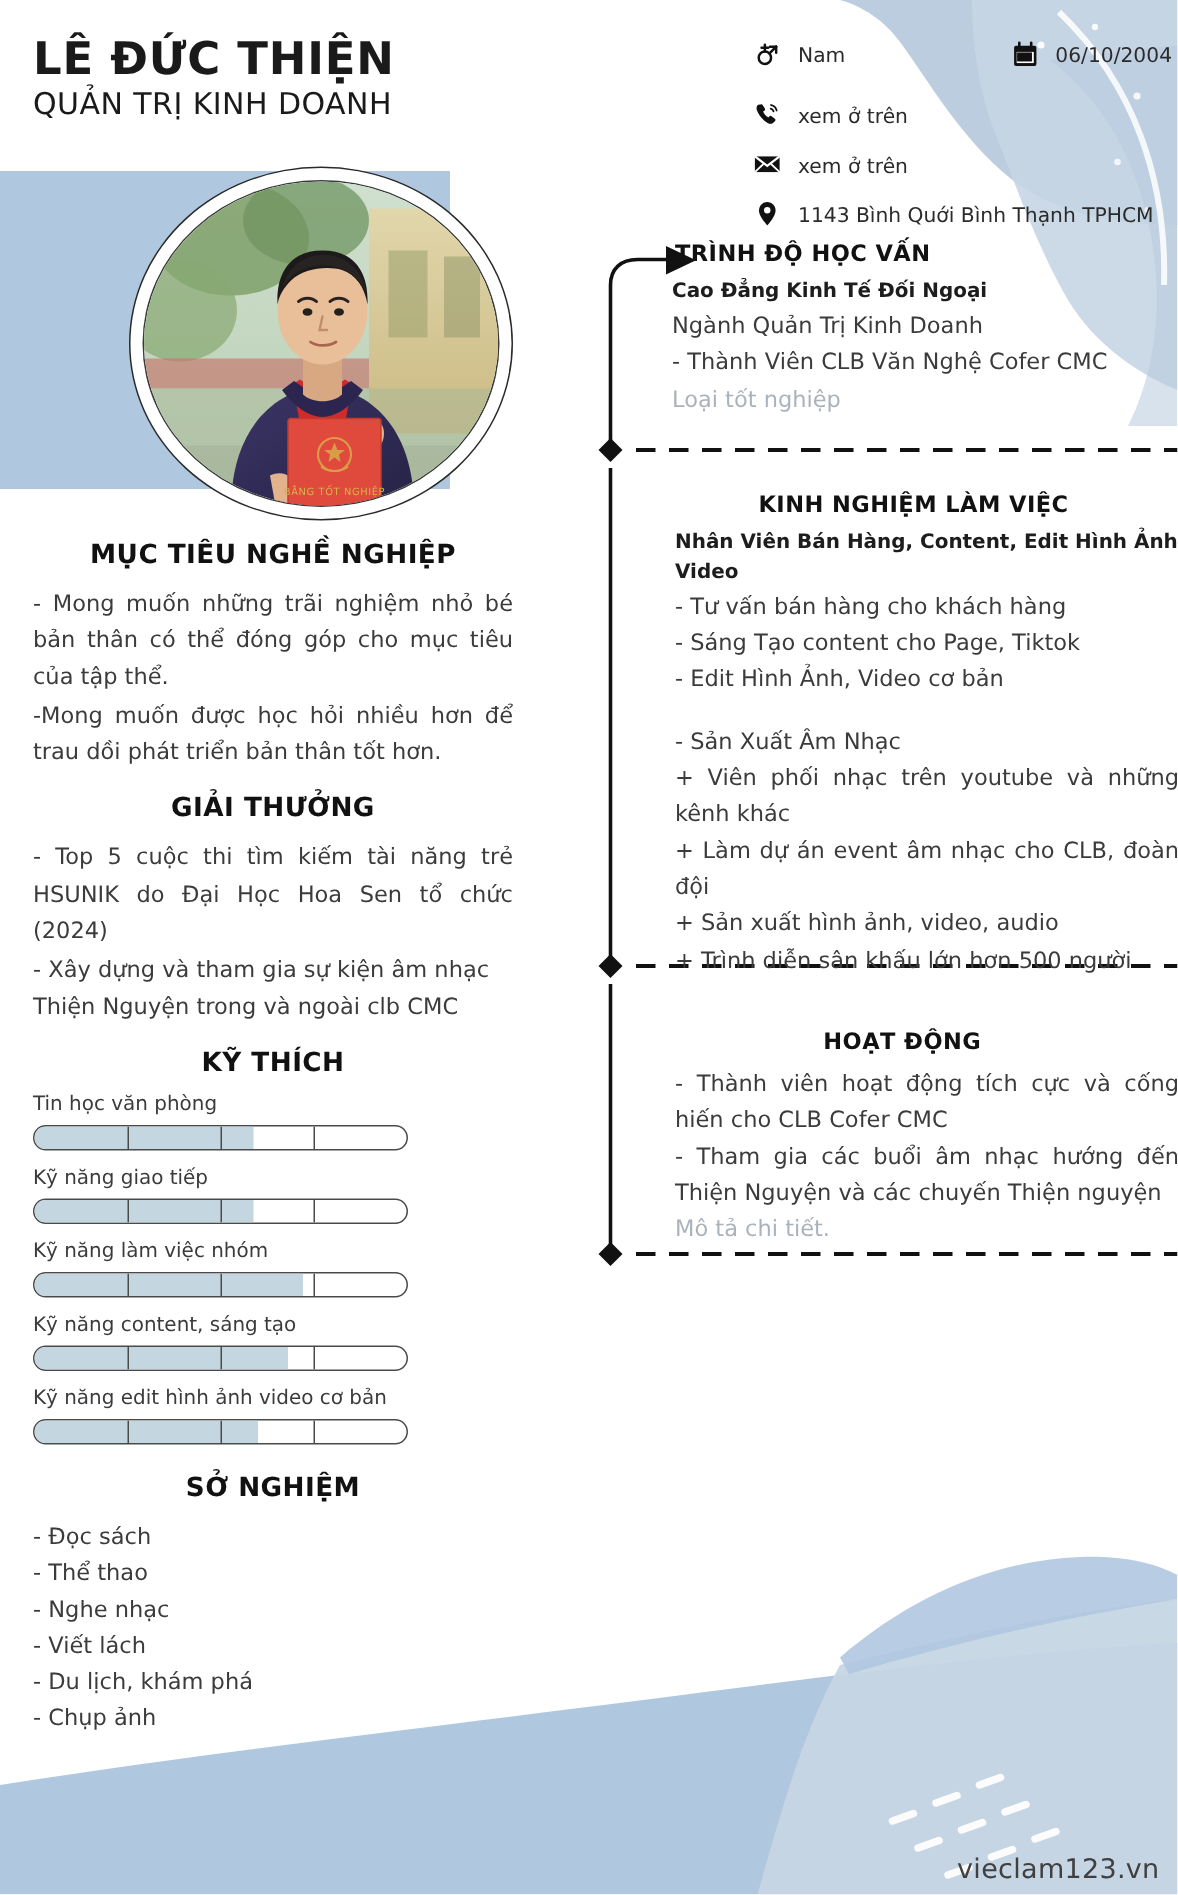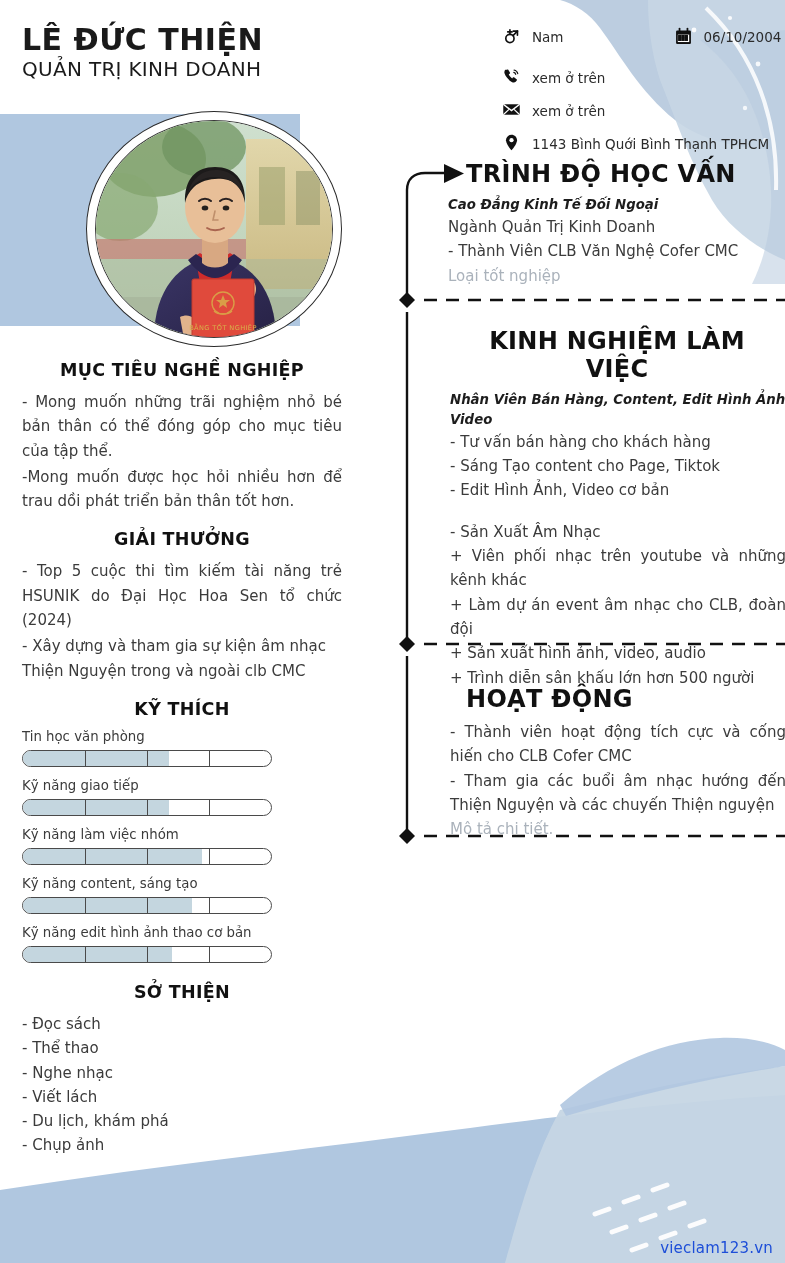--- a/index.html
+++ b/index.html
@@ -56,52 +56,52 @@
 
   
   .col-left { position: absolute; left: 22px; top: 360px; width: 320px; z-index: 5; }
   .col-right { position: absolute; left: 398px; top: 160px; width: 388px; z-index: 5; }
 
   .sec-head-left {
     font-size: 17.5px; font-weight: bold; color: #111; text-align: center;
     letter-spacing: .3px; margin-bottom: 10px;
   }
   .sec-head-right {
-    font-size: 24px; font-weight: bold; color: #111;
-    letter-spacing: .3px; margin-bottom: 7px; margin-left: 16px;
+    font-size: 15px; font-weight: bold; color: #111;
+    letter-spacing: .3px; margin-bottom: 7px;
   }
 
   .body-text {
     font-size: 15px; line-height: 1.62; color: #3b3b3b;
     text-align: justify; text-justify: inter-word;
   }
   .body-text.left-al { text-align: left; }
-  .sub-bold { font-size: 13.3px; font-weight: bold; color: #1d1d1d; line-height: 1.5; font-style: italic; }
+  .sub-bold { font-size: 13.3px; font-weight: bold; color: #1d1d1d; line-height: 1.5; }
   .placeholder { color: #aab2bb; }
 
   .blk { margin-bottom: 2px; }
   .gap { height: 14px; }
 
   
   .skill { margin-bottom: 11px; }
   .skill-name { font-size: 13.3px; color: #3b3b3b; margin-bottom: 6px; }
   .bar {
     position: relative; width: 250px; height: 17px;
     border: 1px solid #4a4a4a; border-radius: 9px; background: #fff; overflow: hidden;
   }
   .bar-fill { position: absolute; left: 0; top: 0; height: 100%; background: #c4d6df; }
   .tick { position: absolute; top: 0; width: 1px; height: 100%; background: #4a4a4a; }
 
   
   .tl-svg { position: absolute; left: 0; top: 0; }
 
   
   .watermark {
-    position: absolute; right: 12px; bottom: 6px; font-size: 15px;
-    color: #1d4ed8; z-index: 9; letter-spacing: .2px;
+    position: absolute; right: 12px; bottom: 6px; font-size: 18px;
+    color: #404040; z-index: 9; letter-spacing: .2px;
   }
 </style>
 </head>
 <body>
 
 <div class="page">
 
   <svg class="deco-svg" viewBox="0 0 785 1263" preserveAspectRatio="none">
 
     <path d="M560,0 L785,0 L785,150 C740,150 700,140 675,120 C640,92 620,55 600,28 C590,14 575,4 560,0 Z" fill="#b8cade" opacity="0.95"></path>
@@ -326,35 +326,35 @@
           <div class="skill">
             <div class="skill-name">Kỹ năng content, sáng tạo</div>
             <div class="bar">
               <div class="bar-fill" style="width: 68%;"></div>
               <div class="tick" style="left: 25%;"></div>
               <div class="tick" style="left: 50%;"></div>
               <div class="tick" style="left: 75%;"></div>
             </div>
           </div>
           <div class="skill">
-            <div class="skill-name">Kỹ năng edit hình ảnh thao cơ bản</div>
+            <div class="skill-name">Kỹ năng edit hình ảnh video cơ bản</div>
             <div class="bar">
               <div class="bar-fill" style="width: 60%;"></div>
               <div class="tick" style="left: 25%;"></div>
               <div class="tick" style="left: 50%;"></div>
               <div class="tick" style="left: 75%;"></div>
             </div>
           </div>
         </div>
     </div>
 
     <div style="height:8px"></div>
 
     <div>
-      <div class="sec-head-left">SỞ THIỆN</div>
+      <div class="sec-head-left">SỞ NGHIỆM</div>
       <div id="hobbies-list">
           <div class="body-text left-al" style="line-height: 1.62;">-  Đọc sách</div>
           <div class="body-text left-al" style="line-height: 1.62;">- Thể thao</div>
           <div class="body-text left-al" style="line-height: 1.62;">- Nghe nhạc</div>
           <div class="body-text left-al" style="line-height: 1.62;">- Viết lách</div>
           <div class="body-text left-al" style="line-height: 1.62;">- Du lịch, khám phá</div>
           <div class="body-text left-al" style="line-height: 1.62;">- Chụp ảnh</div>
         </div>
     </div>
   </div>
@@ -407,21 +407,21 @@
       <div id="exp-g2">
           <div class="body-text">- Sản Xuất Âm Nhạc</div>
           <div class="body-text">+ Viên phối nhạc trên youtube và những kênh khác</div>
           <div class="body-text">+ Làm dự án event âm nhạc cho CLB, đoàn đội</div>
           <div class="body-text">+ Sản xuất hình ảnh, video, audio</div>
           <div class="body-text">+ Trình diễn sân khấu lớn hơn 500 người</div>
         </div>
     </div>
 
     <div style="position:absolute; left:52px; top:525px; width:336px;">
-      <div class="sec-head-right" style="text-align:left; padding-right:33px;">HOẠT ĐỘNG</div>
+      <div class="sec-head-right" style="text-align:center; padding-right:33px;">HOẠT ĐỘNG</div>
       <div id="act-list">
           <div class="body-text">- Thành viên hoạt động tích cực và cống hiến cho CLB Cofer CMC</div>
           <div class="body-text">- Tham gia các buổi âm nhạc hướng đến Thiện Nguyện và các chuyến Thiện nguyện</div>
         </div>
       <div class="body-text left-al placeholder">Mô tả chi tiết.</div>
     </div>
   </div>
 
   <div class="watermark">vieclam123.vn</div>
 </div>

